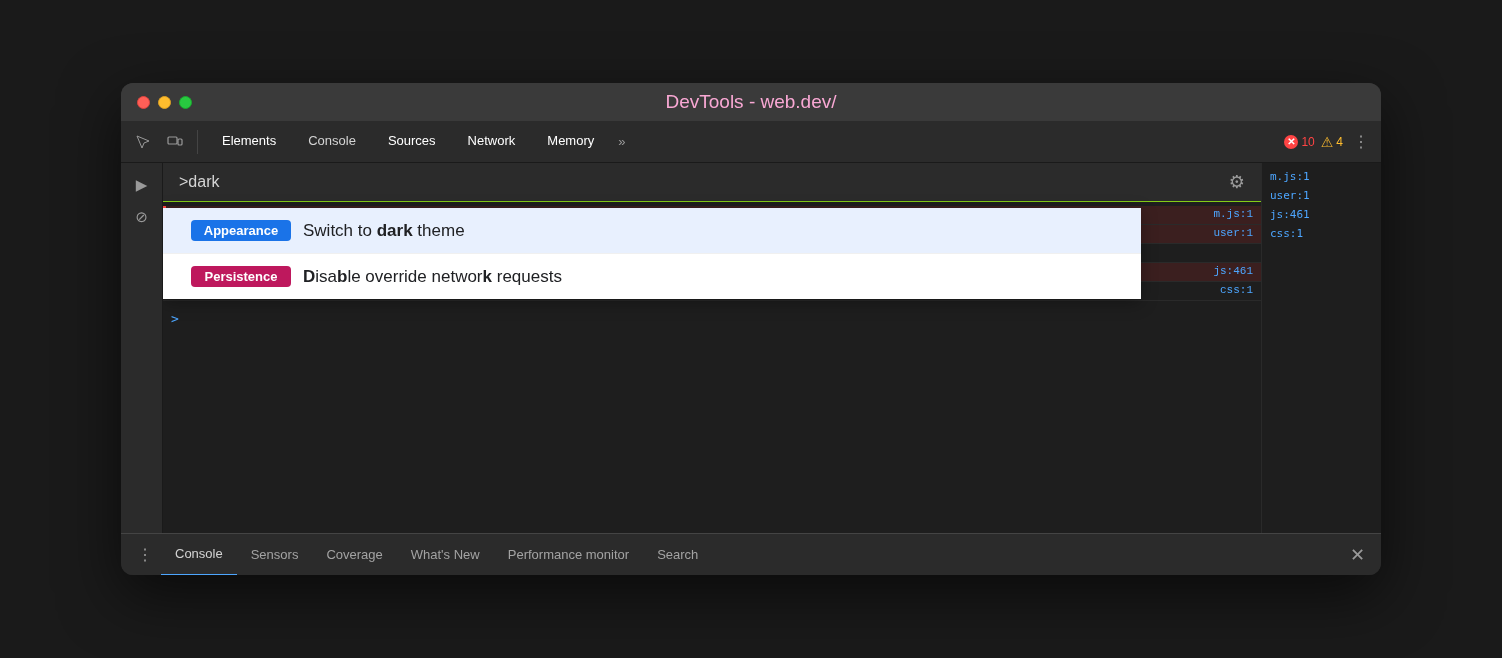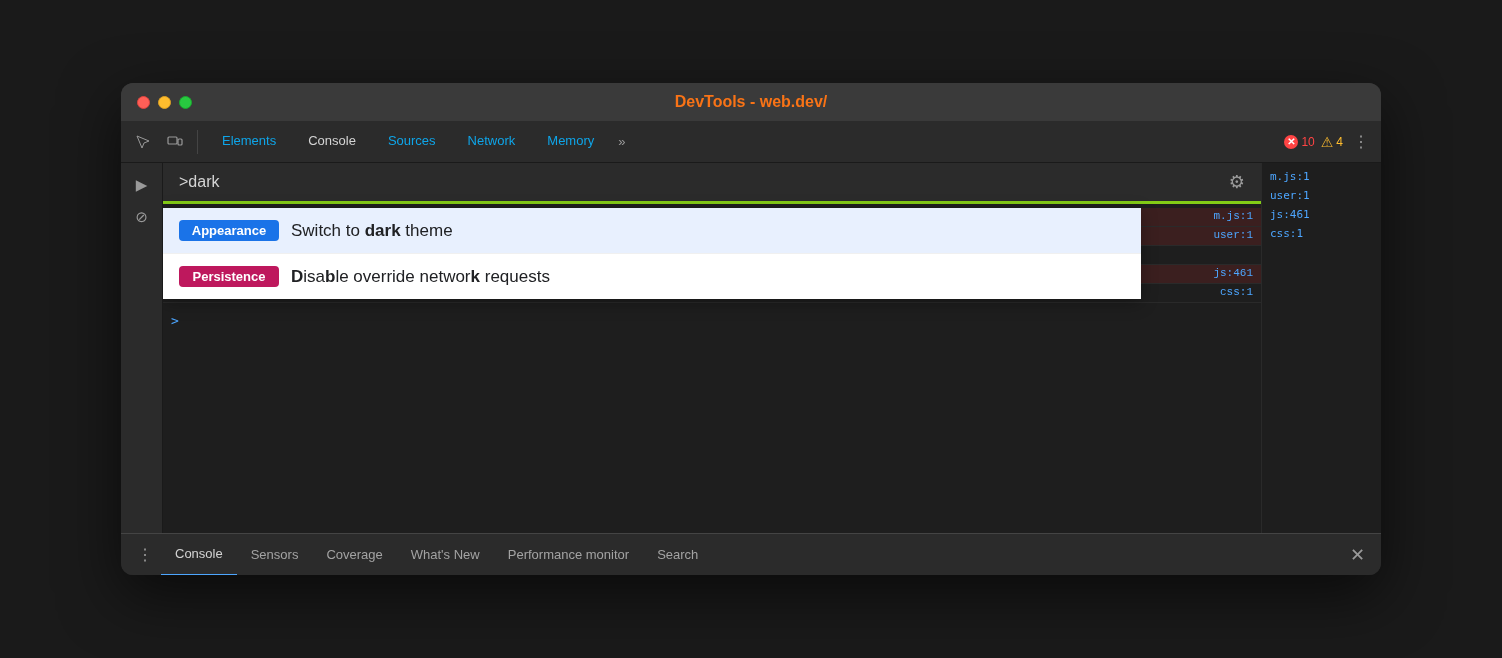--- a/index.html
+++ b/index.html
@@ -37,23 +37,23 @@
       border-radius: 50%;
       cursor: pointer;
     }
     .traffic-light.close { background: #ff5f57; border: 1px solid #e0443e; }
     .traffic-light.minimize { background: #ffbd2e; border: 1px solid #dea123; }
     .traffic-light.maximize { background: #28c940; border: 1px solid #1aaa2f; }
     .title-bar-title {
       position: absolute;
       left: 50%;
       transform: translateX(-50%);
-      color: #f97316;
-      font-size: 16px;
-      font-weight: 700;
+      color: #f9a8d4;
+      font-size: 19px;
+      font-weight: 400;
     }
     .toolbar {
       background: #2b2b2b;
       height: 42px;
       display: flex;
       align-items: center;
       border-bottom: 1px solid #1a1a1a;
       padding: 0 8px;
       gap: 4px;
     }
@@ -74,21 +74,21 @@
       background: #444;
       margin: 0 4px;
     }
     .toolbar-tabs {
       display: flex;
       align-items: center;
       flex: 1;
       gap: 0;
     }
     .toolbar-tab {
-      color: #0ea5e9;
+      color: #ffffff;
       font-size: 13px;
       padding: 0 16px;
       height: 42px;
       display: flex;
       align-items: center;
       cursor: pointer;
       border-bottom: 2px solid transparent;
     }
     .toolbar-tab.active { color: #d4d4d4; }
     .toolbar-more {
@@ -168,21 +168,21 @@
     }
     .console-area {
       flex: 1;
       background: #1e1e1e;
       overflow: hidden;
       position: relative;
     }
     
     .command-search-bar {
       background: #2b2b2b;
-      border-bottom: 3px solid #84cc16;
+      border-bottom: 1px solid #84cc16;
       padding: 8px 16px;
       display: flex;
       align-items: center;
     }
     .command-search-input {
       background: transparent;
       border: none;
       outline: none;
       color: #d4d4d4;
       font-size: 16px;
@@ -194,21 +194,21 @@
       position: absolute;
       top: 45px;
       left: 0;
       right: 120px;
       z-index: 10;
       box-shadow: 0 4px 16px rgba(0,0,0,0.3);
     }
     .command-result-item {
       display: flex;
       align-items: center;
-      padding: 12px 16px;
+      padding: 12px 28px;
       gap: 12px;
       cursor: pointer;
       border-bottom: 1px solid #f0f0f0;
     }
     .command-result-item:first-child {
       background: #e8f0fe;
     }
     .command-result-item:last-child {
       border-bottom: none;
     }

